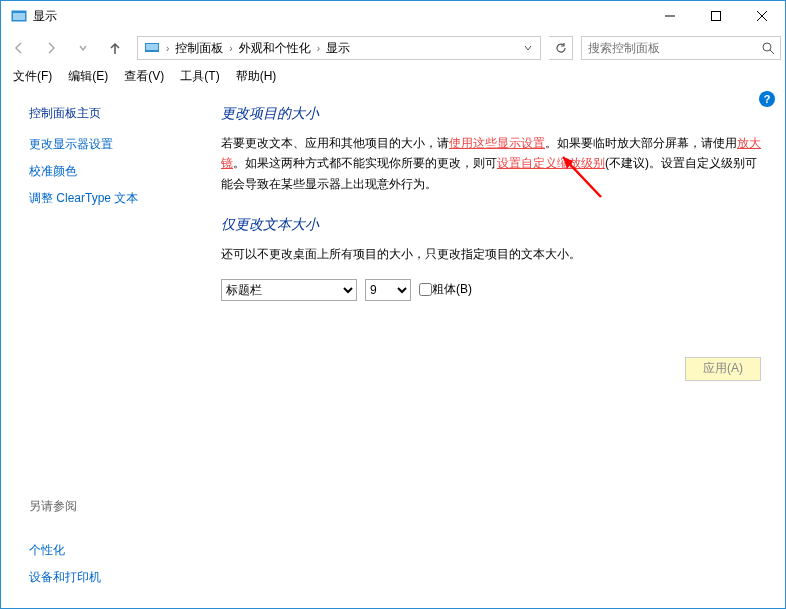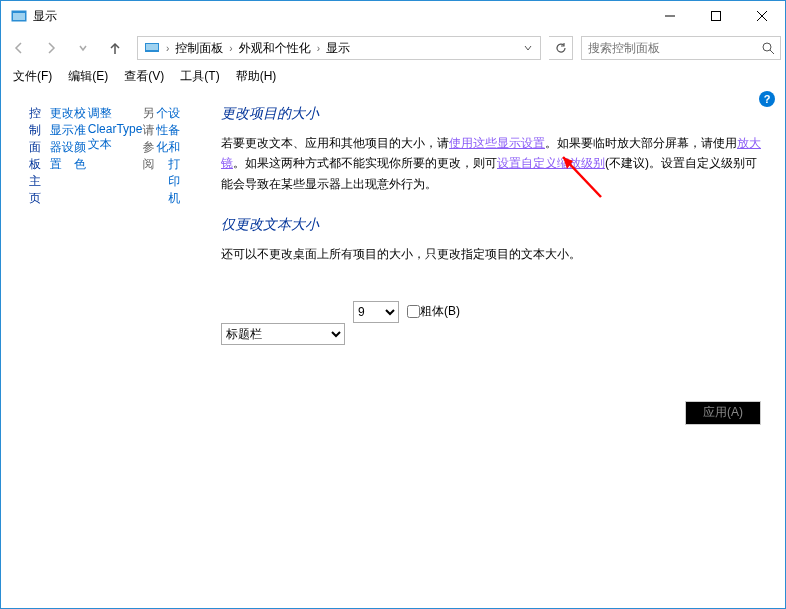--- a/index.html
+++ b/index.html
@@ -19,37 +19,37 @@
 .bc-seg { padding: 0 4px; display: flex; align-items: center; height: 100%; }
 .bc-chev { color: #666; font-size: 10px; padding: 0 2px; }
 .bc-drop { width: 20px; height: 100%; display: flex; align-items: center; justify-content: center; color: #555; }
 .refresh-btn { width: 24px; height: 24px; display: flex; align-items: center; justify-content: center; border: 1px solid #ccc; border-left: none; }
 .searchbox { width: 200px; height: 24px; border: 1px solid #ccc; margin-left: 4px; display: flex; align-items: center; }
 .searchbox input { flex: 1; border: none; outline: none; padding: 0 6px; font-size: 12px; color: #888; font-family: inherit; }
 .searchbox .search-icon { width: 24px; height: 100%; display: flex; align-items: center; justify-content: center; color: #555; }
 .menubar { height: 22px; display: flex; align-items: center; padding: 0 6px; gap: 4px; border-bottom: 0; }
 .menubar .menu-item { padding: 2px 6px; font-size: 12px; }
 .content { display: flex; height: calc(100% - 30px - 34px - 22px); position: relative; }
-.sidebar { width: 200px; padding: 18px 12px 12px 28px; display: flex; flex-direction: row; }
+.sidebar { width: 200px; padding: 18px 12px 12px 28px; display: flex; flex-direction: column; }
 .sidebar .cp-home { color: #003399; margin-bottom: 14px; font-size: 12px; }
 .sidebar .side-link { color: #0066cc; margin-bottom: 10px; font-size: 12px; cursor: pointer; }
 .sidebar .spacer { flex: 1; }
 .sidebar .see-also-h { color: #666; margin-bottom: 27px; font-size: 12px; }
 .mainpane { flex: 1; padding: 18px 24px 12px 20px; position: relative; }
 .mainpane h2 { color: #003399; font-weight: normal; font-size: 14px; margin-bottom: 10px; font-style: italic; }
 .mainpane p { font-size: 12px; line-height: 1.7; margin-bottom: 14px; }
-.mainpane a { color: #8b5cf6; text-decoration: underline; }
+.mainpane a { color: #ef4444; text-decoration: underline; }
 .controls-row { display: flex; align-items: center; gap: 8px; margin-top: 4px; }
 .controls-row select { font-size: 12px; height: 22px; border: 1px solid #aaa; font-family: inherit; background: #fff; }
-.controls-row .sel1 { width: 124px; margin-top: 44px; }
+.controls-row .sel1 { width: 136px; }
 .controls-row .sel2 { width: 46px; }
 .cb-wrap { display: flex; align-items: center; }
 .cb-wrap input { width: 13px; height: 13px; }
 .apply-row { display: flex; justify-content: flex-end; margin-top: 56px; }
-.apply-btn { width: 76px; height: 24px; font-size: 12px; font-family: inherit; color: #888; background: #000000; border: 1px solid #ccc; }
+.apply-btn { width: 76px; height: 24px; font-size: 12px; font-family: inherit; color: #888; background: #fef9c3; border: 1px solid #ccc; }
 .help-icon { position: absolute; top: 4px; right: 10px; width: 16px; height: 16px; border-radius: 50%; background: #0078d7; color: #fff; font-size: 11px; font-weight: bold; display: flex; align-items: center; justify-content: center; }
 .red-arrow { position: absolute; pointer-events: none; }
 </style>
 </head>
 <body>
 
 <div class="titlebar">
   <span class="icon-box">
     <svg viewBox="0 0 16 16">
         <rect x="1" y="3" width="14" height="10" fill="#2a8dd4" stroke="#2a8dd4"></rect>

